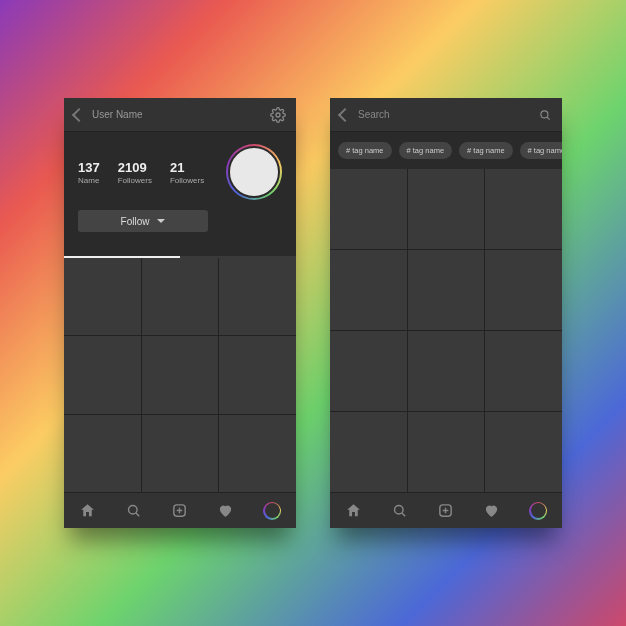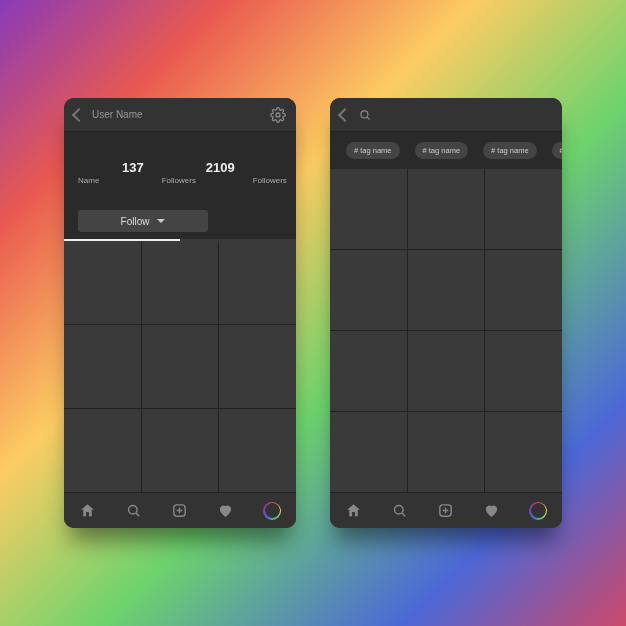--- a/index.html
+++ b/index.html
@@ -6,21 +6,21 @@
   body {
     width: 626px; height: 626px;
     font-family: -apple-system, Helvetica, Arial, sans-serif;
     background: linear-gradient(135deg,
       #8a3ab9 0%, #e95950 18%, #fccc63 38%, #6dd36d 58%, #4c68d7 82%, #cd486b 100%);
     display: flex; align-items: center; justify-content: center; gap: 34px;
   }
   .phone {
     width: 232px; height: 430px;
     background: #2a2a2a;
-    border-radius: 10px;
+    border-radius: 0;
     position: relative;
     display: flex; flex-direction: column;
     box-shadow: 0 18px 22px -6px rgba(0,0,0,.45);
     overflow: hidden;
   }
   
   .header {
     height: 34px; padding: 0 10px;
     display: flex; align-items: center; gap: 8px;
     background: #333;
@@ -39,33 +39,33 @@
   }
   .search-ico svg { width: 14px; height: 14px; display: block; }
   
   .profile-top {
     padding: 12px 14px 10px;
     display: flex; align-items: center; gap: 8px;
     position: relative;
   }
   .stats { display: flex; gap: 18px; }
   .stat { text-align: left; }
-  .stat .num { font-size: 13px; font-weight: 700; color: #eee; margin-left: 44px; }
+  .stat .num { font-size: 13px; font-weight: 700; color: #eee; }
   .stat .lbl { font-size: 8px; color: #aaa; margin-top: 1px; }
   .avatar-ring {
     margin-left: auto;
     width: 56px; height: 56px; border-radius: 50%;
     background: conic-gradient(#cd486b, #fccc63, #6dd36d, #4c68d7, #8a3ab9, #cd486b);
     padding: 2px;
   }
   .avatar-ring .inner {
     width: 100%; height: 100%; border-radius: 50%;
     background: #e8e8e8; border: 2px solid #2a2a2a;
   }
-  .follow-row { padding: 0 14px 7px; }
+  .follow-row { padding: 0 14px 24px; }
   .follow-btn {
     width: 130px; height: 22px;
     background: #444; border-radius: 3px;
     display: flex; align-items: center; justify-content: center; gap: 8px;
     color: #ddd; font-size: 10px;
   }
   .caret {
     width: 0; height: 0;
     border-left: 4px solid transparent; border-right: 4px solid transparent;
     border-top: 4px solid #ccc;
@@ -78,21 +78,20 @@
     background: #eee;
   }
   
   .chips {
     padding: 10px 8px; display: flex; gap: 7px; flex-wrap: nowrap;
   }
   .chip {
     background: #444; color: #ccc;
     font-size: 7.5px; padding: 4px 8px; border-radius: 10px;
     white-space: nowrap;
-    margin-left: 8px;
   }
   
   .grid {
     flex: 1; display: grid;
     grid-template-columns: repeat(3, 1fr);
     grid-auto-rows: 1fr;
     gap: 1px; background: #222;
   }
   .cell { background: #3a3a3a; }
   
@@ -193,20 +192,21 @@
       </span>
     <span class="ring">
         <div></div>
       </span>
   </div>
 </div>
 
 <div class="phone">
   <div class="header">
     <span class="back-arrow"></span>
+    <span class="search-field">Search</span>
     <span class="search-ico">
       <svg viewBox="0 0 24 24">
           <circle class="icon-stroke" cx="11" cy="11" r="6"></circle>
           <line class="icon-stroke" x1="20" y1="20" x2="15.5" y2="15.5"></line>
         </svg>
     </span>
   </div>
 
   <div class="chips">
     <span class="chip">#  tag name</span>

